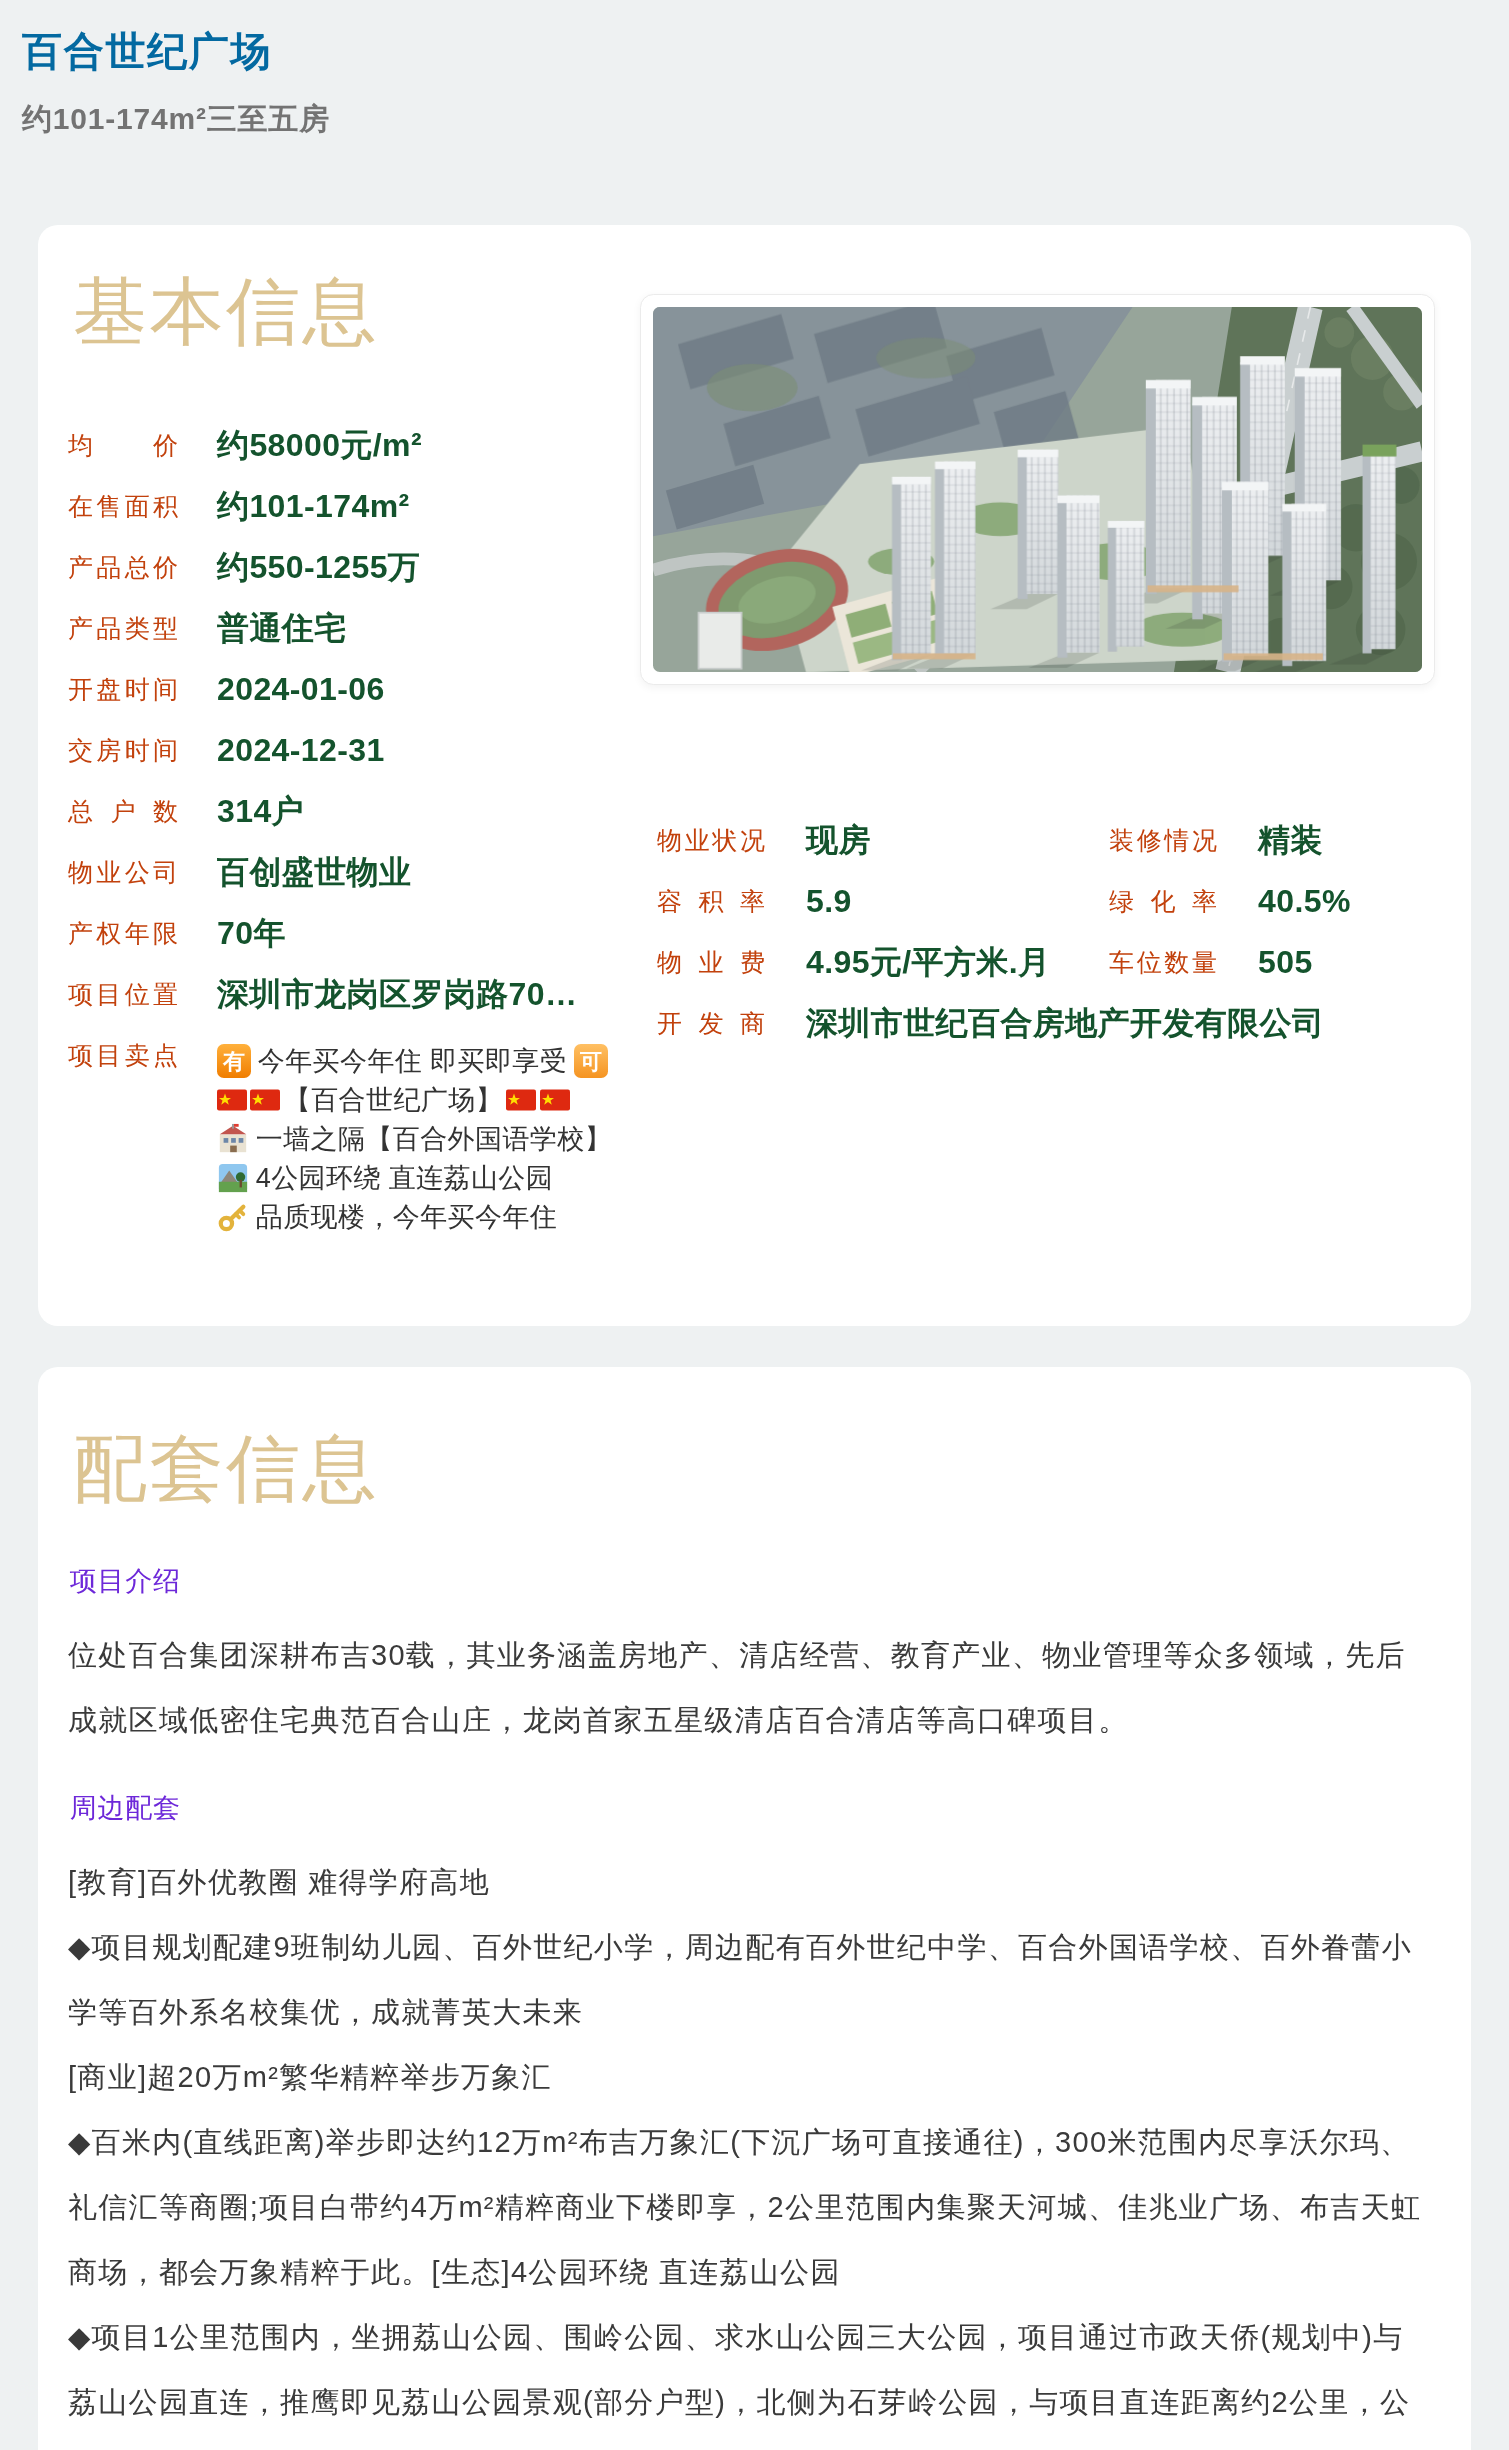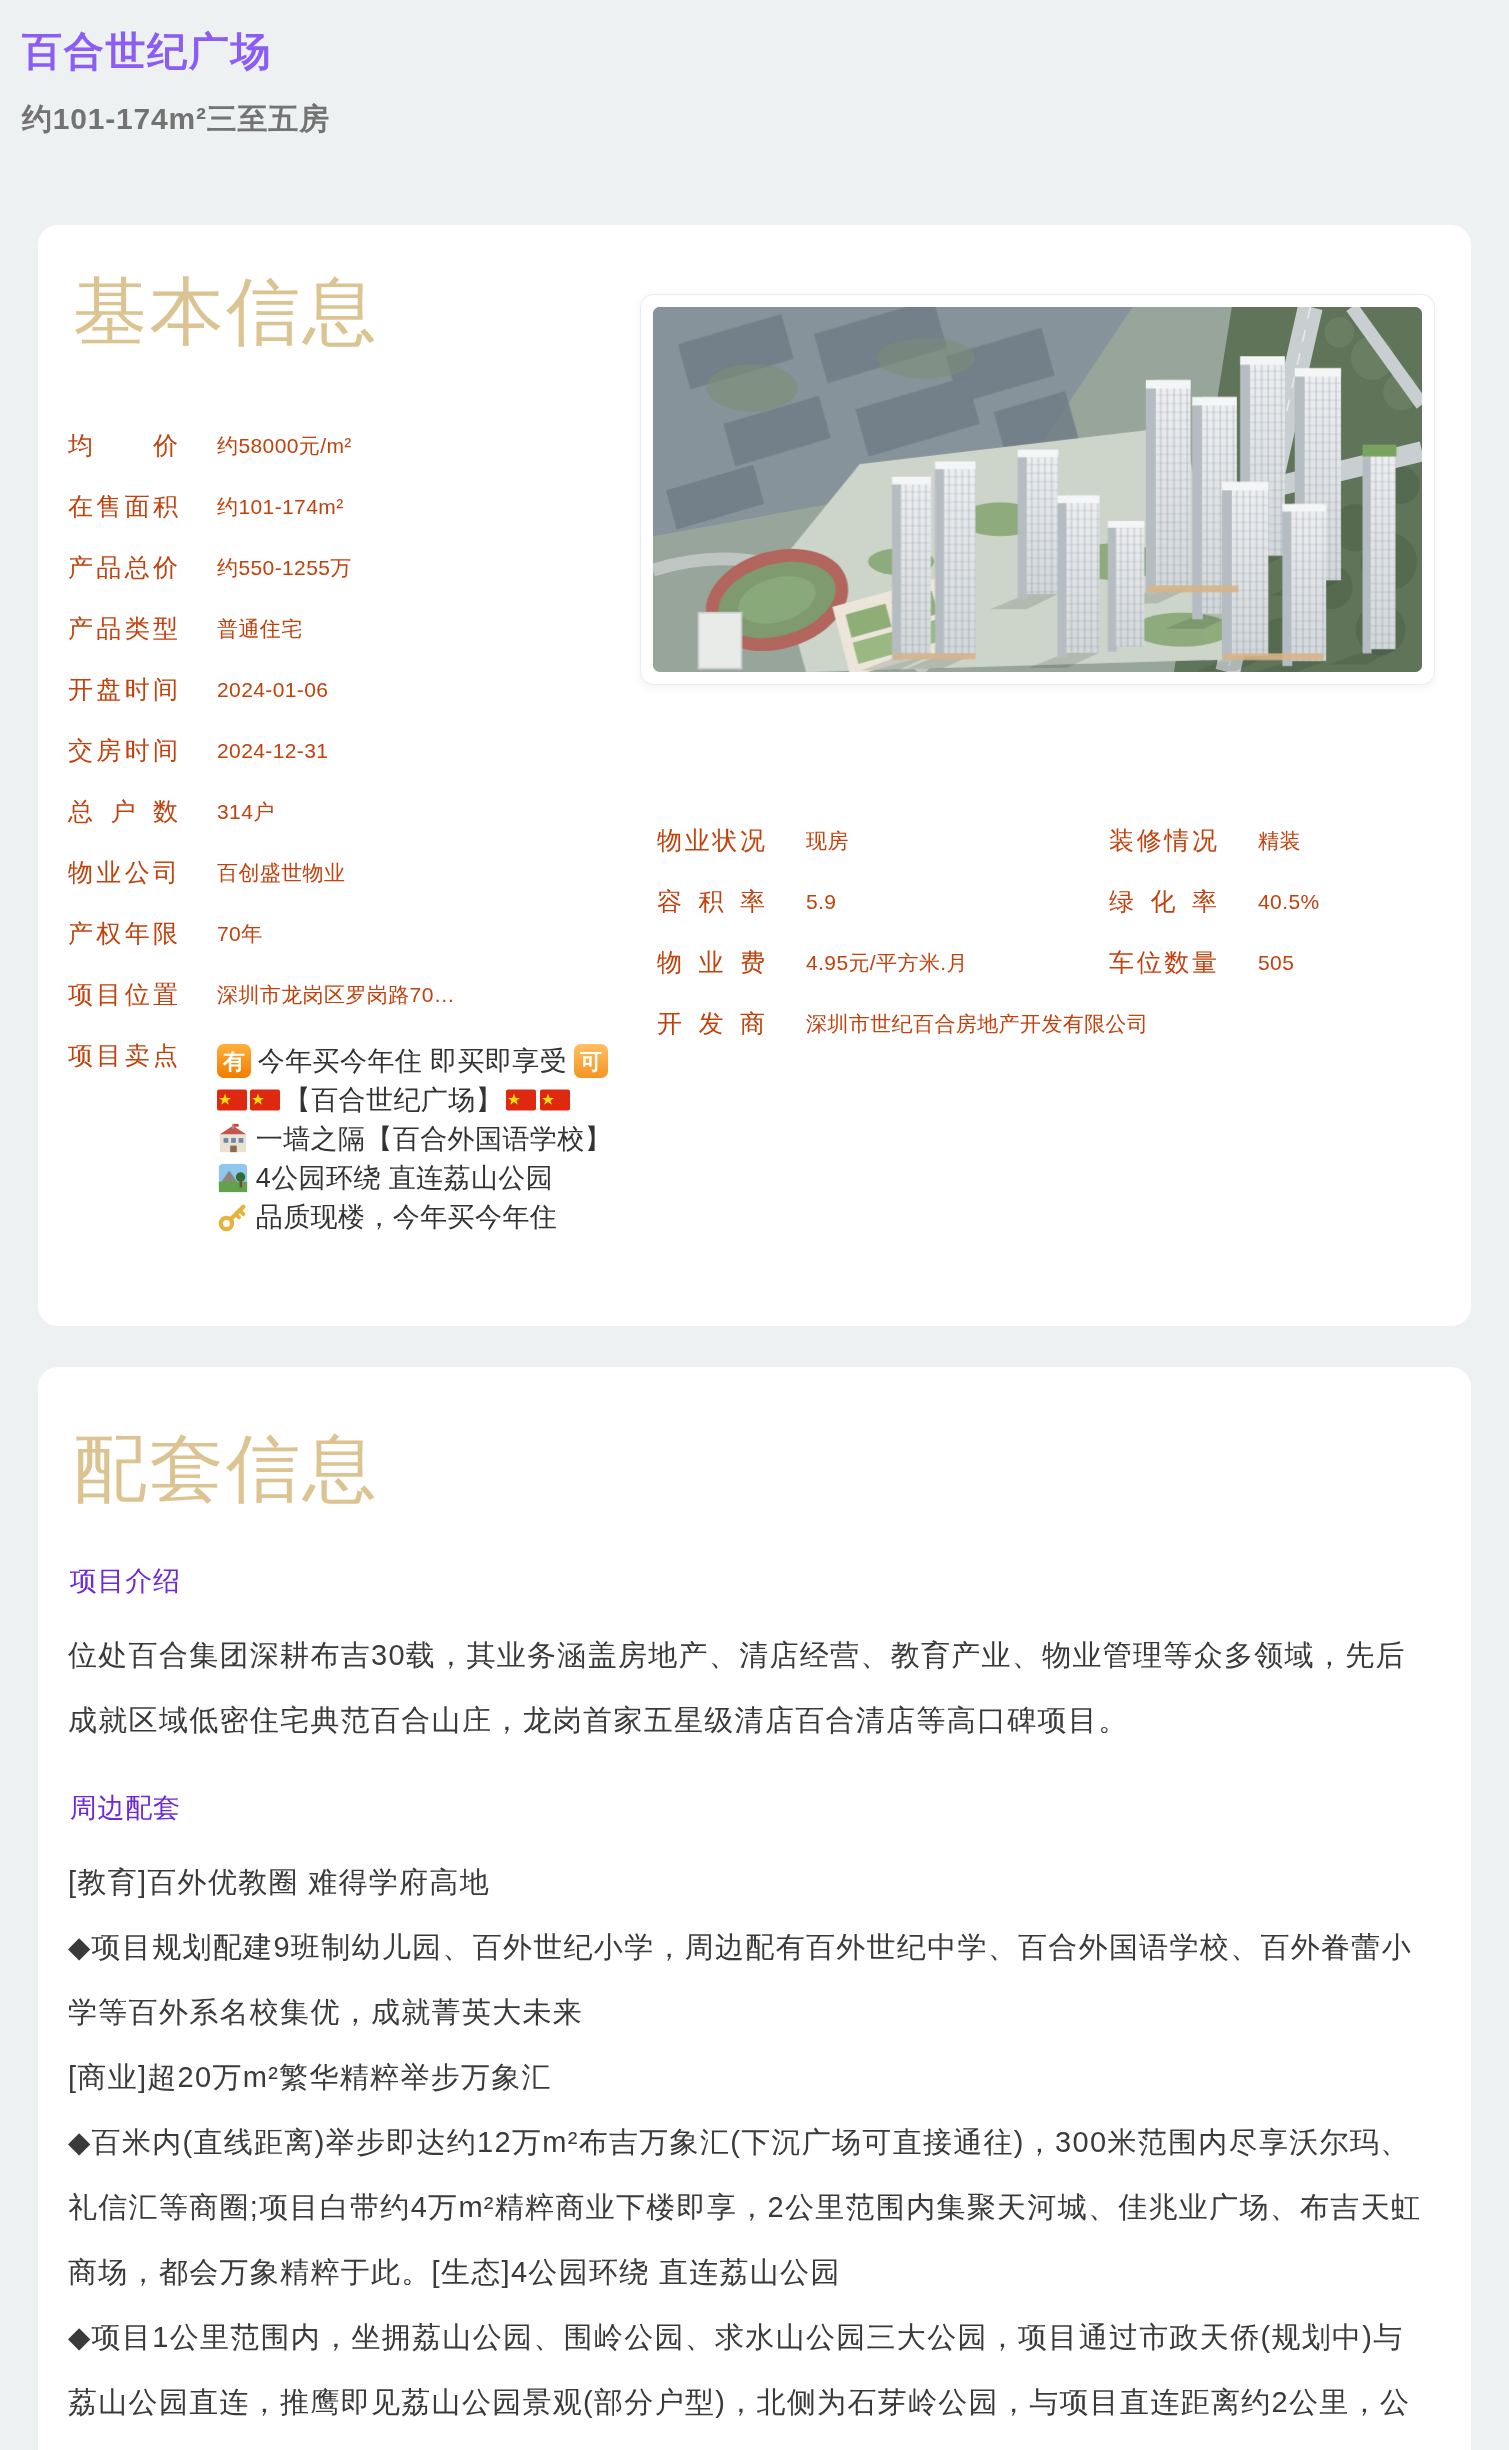--- a/index.html
+++ b/index.html
@@ -1,36 +1,36 @@
 <!DOCTYPE html>
 <html style="font-size:13.5px"><head>
 <meta charset="utf-8">
 <style>
   * { margin:0; padding:0; box-sizing:border-box; }
   html,body { width:1510px; height:2450px; overflow:hidden;
     background:#eef1f2; font-family:"Liberation Sans","DejaVu Sans",sans-serif; }
 
   
   .page-header { padding:24px 0 0 22px; }
-  .page-title { font-size:40px; font-weight:700; color:#8b5cf6; letter-spacing:1.7px; }
+  .page-title { font-size:40px; font-weight:700; color:#0369a1; letter-spacing:1.7px; }
   .page-subtitle { margin-top:20px; font-size:30px; font-weight:700; color:#737373; letter-spacing:0.8px; }
 
   
   .card { background:#ffffff; border-radius:20px; margin:0 39px 0 38px; }
   .card.basic { position:relative; margin-top:85px; height:1101px; padding:41px 34px 34px 30px; }
   .card.amenity { margin-top:41px; padding:56px 41px 135px 30px; }
 
   .section-title { font-size:74px; font-weight:400; color:#dcc492; letter-spacing:2.5px; margin-left:5px; line-height:1.25; }
 
   
   .fields-left { margin-top:73px; width:575px; }
   .f-row { display:flex; align-items:flex-start; margin-bottom:34px; line-height:27px; }
   .f-label { flex:0 0 110px; width:110px; color:#c2410c; font-size:25px;
              text-align:justify; text-align-last:justify; }
-  .f-value { margin-left:39px; color:#c2410c; font-size:21px; font-weight:400; letter-spacing:0.4px; }
+  .f-value { margin-left:39px; color:#14532d; font-size:32px; font-weight:700; letter-spacing:0.4px; }
 
   
   .sp-lines { margin-left:39px; }
   .sp-line { display:flex; align-items:center; height:39px; font-size:27px; color:#333; font-weight:500; white-space:nowrap; }
   .sp-line .txt { letter-spacing:0.4px; }
   .badge { display:inline-flex; align-items:center; justify-content:center;
            width:34px; height:34px; border-radius:6.8px; margin-right:6.8px;
            font-size:22px; font-weight:700; color:#fff;
            background:linear-gradient(#ffb03b,#f07d00); }
   .badge.right { margin:0 0 0 6.8px; }

